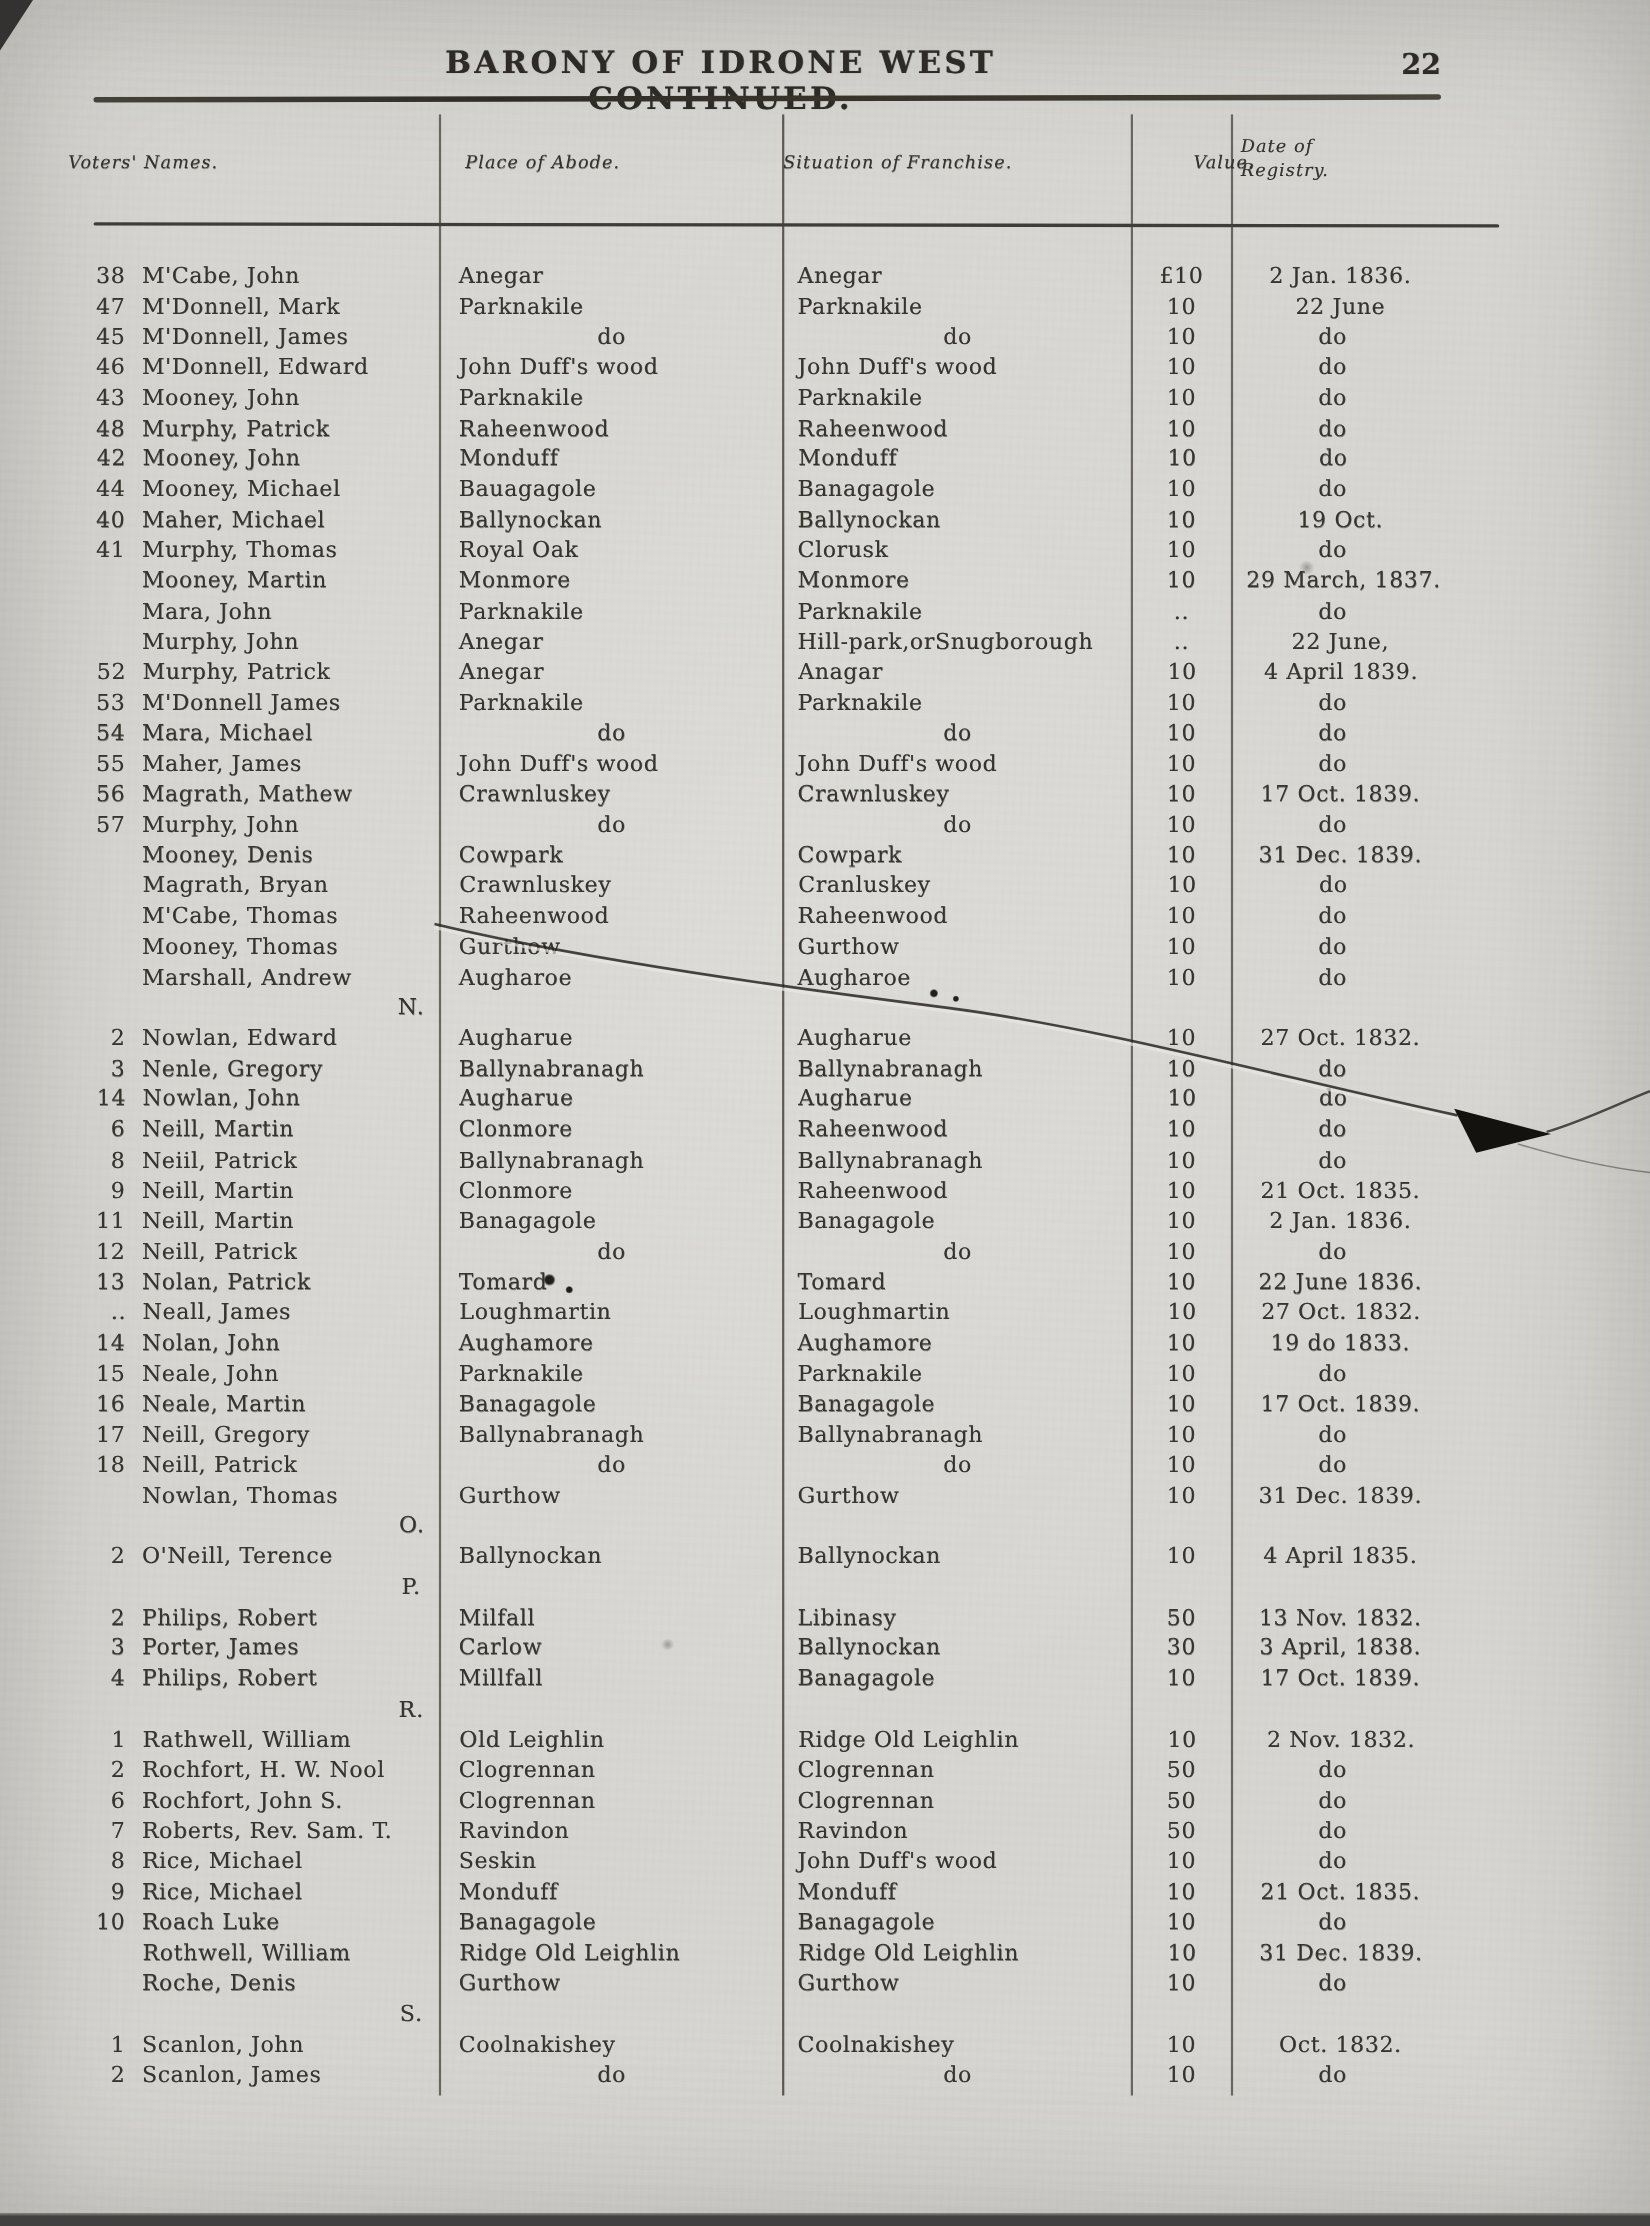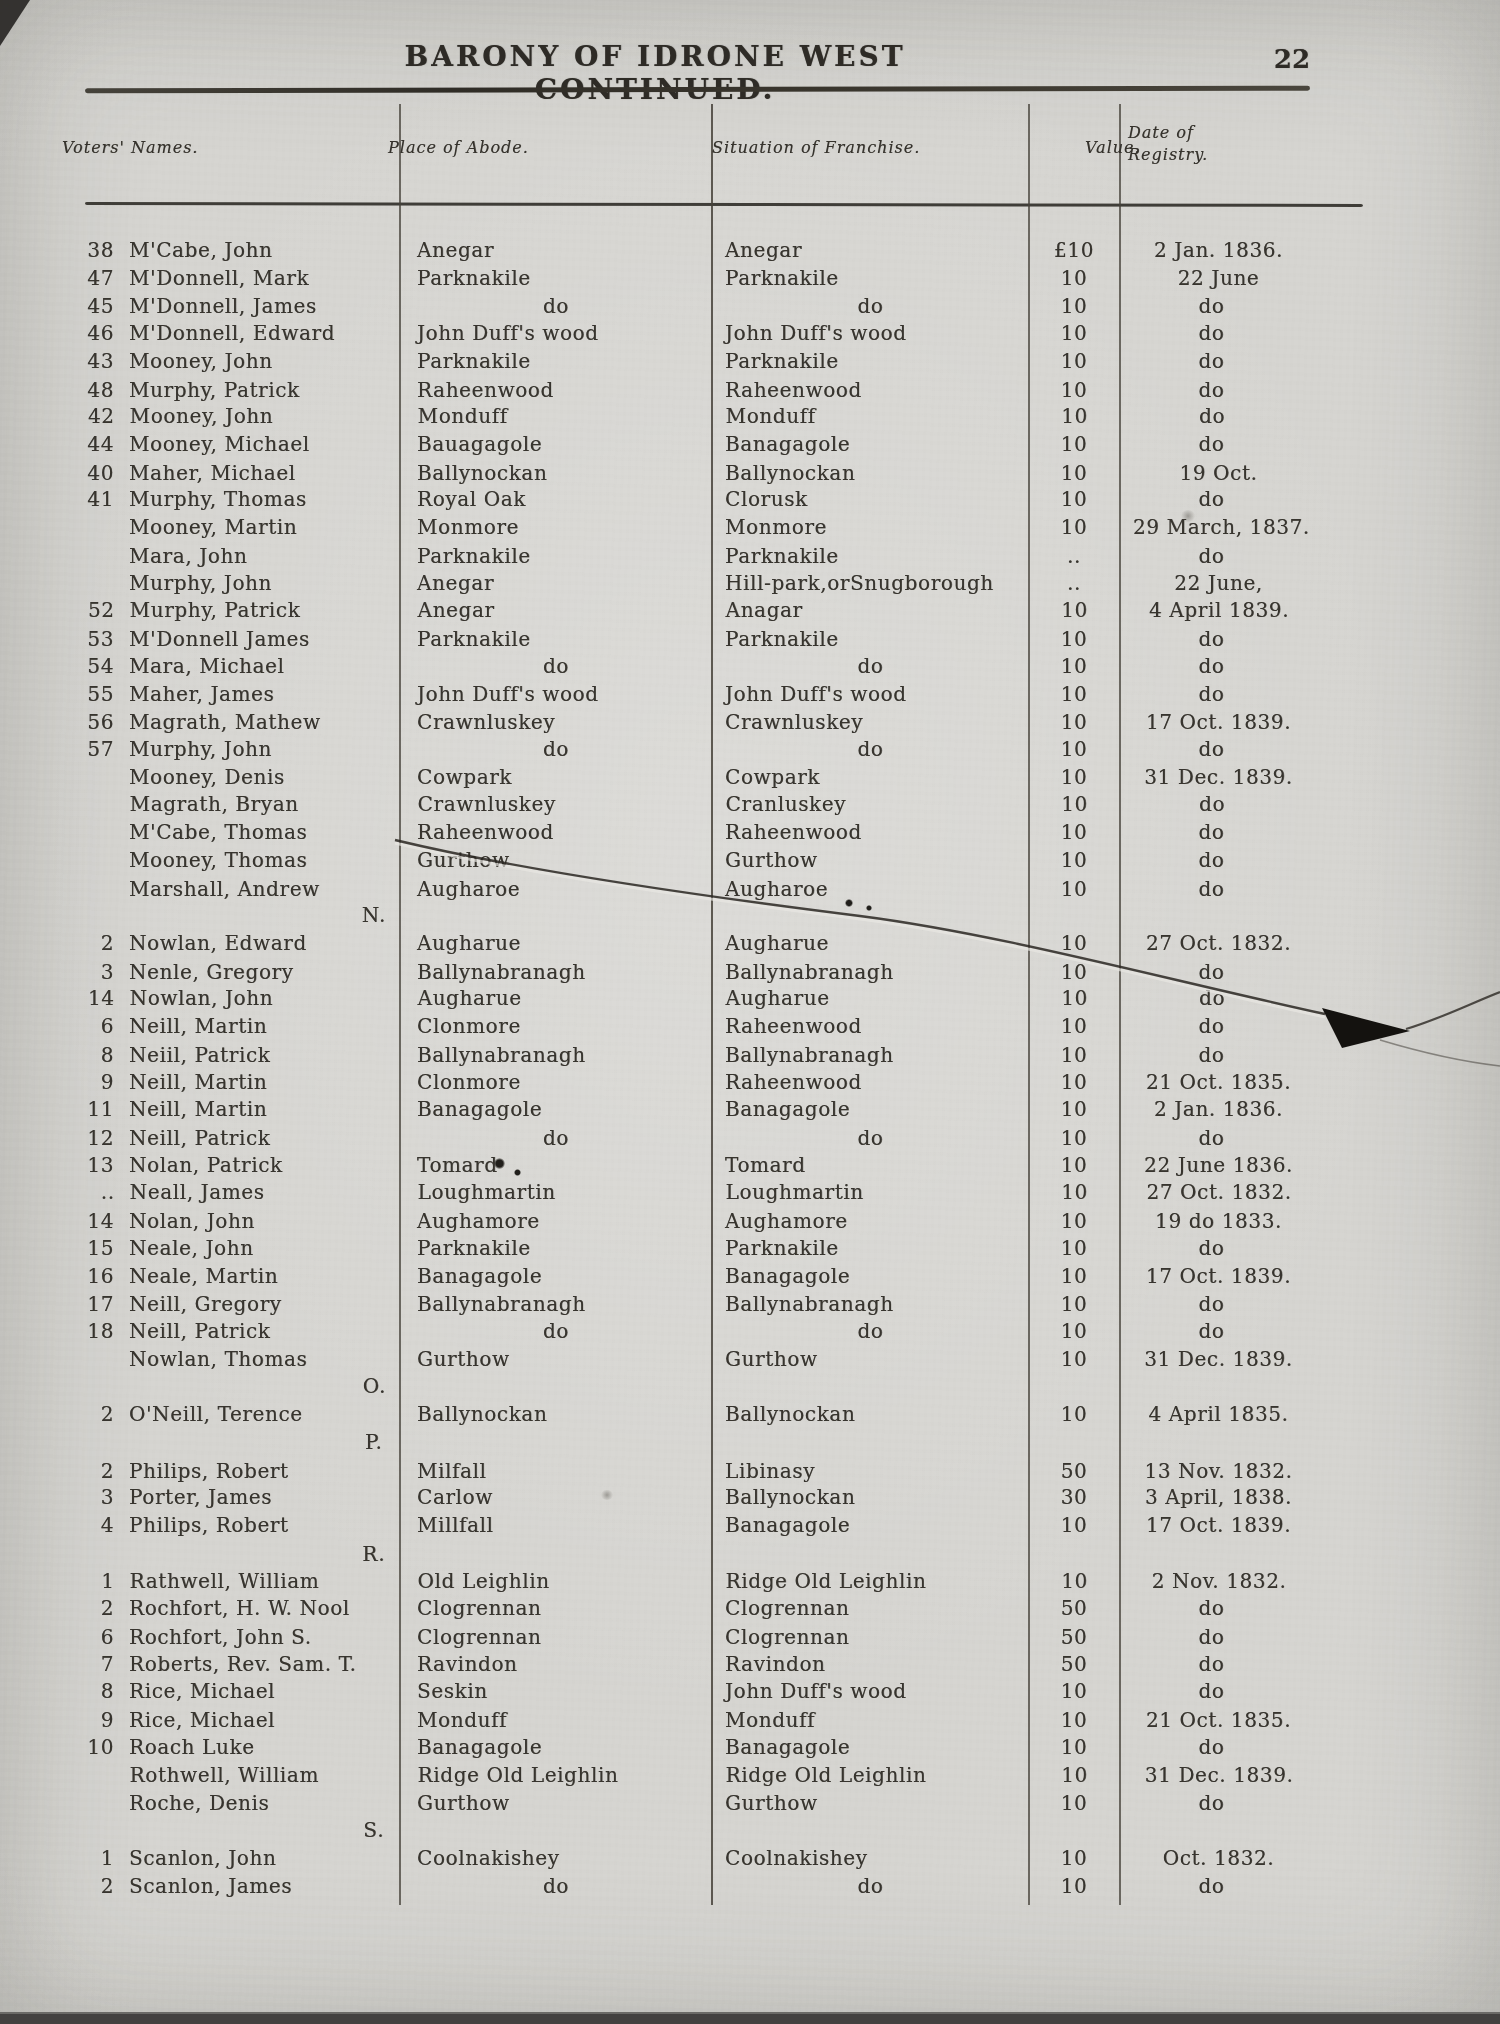--- a/index.html
+++ b/index.html
@@ -45,21 +45,21 @@
   .vline.v1{left:399px;}
   .vline.v2{left:711px;opacity:.85;}
   .vline.v3{left:1028px;}
   .vline.v4{left:1119px;}
   .colhead{
     position:absolute;top:138px;text-align:left;
     font-style:italic;font-size:16px;letter-spacing:1px;color:#35322c;
     text-shadow:.3px .3px .6px rgba(40,37,32,.45);
   }
   .ch1{left:62px;width:338px;}
-  .ch2{left:388px;width:312px;}
+  .ch2{left:423px;width:312px;}
   .ch3{left:712px;width:351px;}
   .ch4{left:1085px;width:67px;}
   .ch5{left:1128px;top:122px;width:150px;line-height:1.4;}
   .rows{position:absolute;left:62px;top:238px;width:1242px;}
   .row{
     display:grid;grid-template-columns:58px 280px 312px 317px 90px 185px;
     height:27.72px;white-space:nowrap;
     font-size:20px;letter-spacing:.6px;
     text-shadow:.35px .35px .55px rgba(42,39,34,.5);
   }

